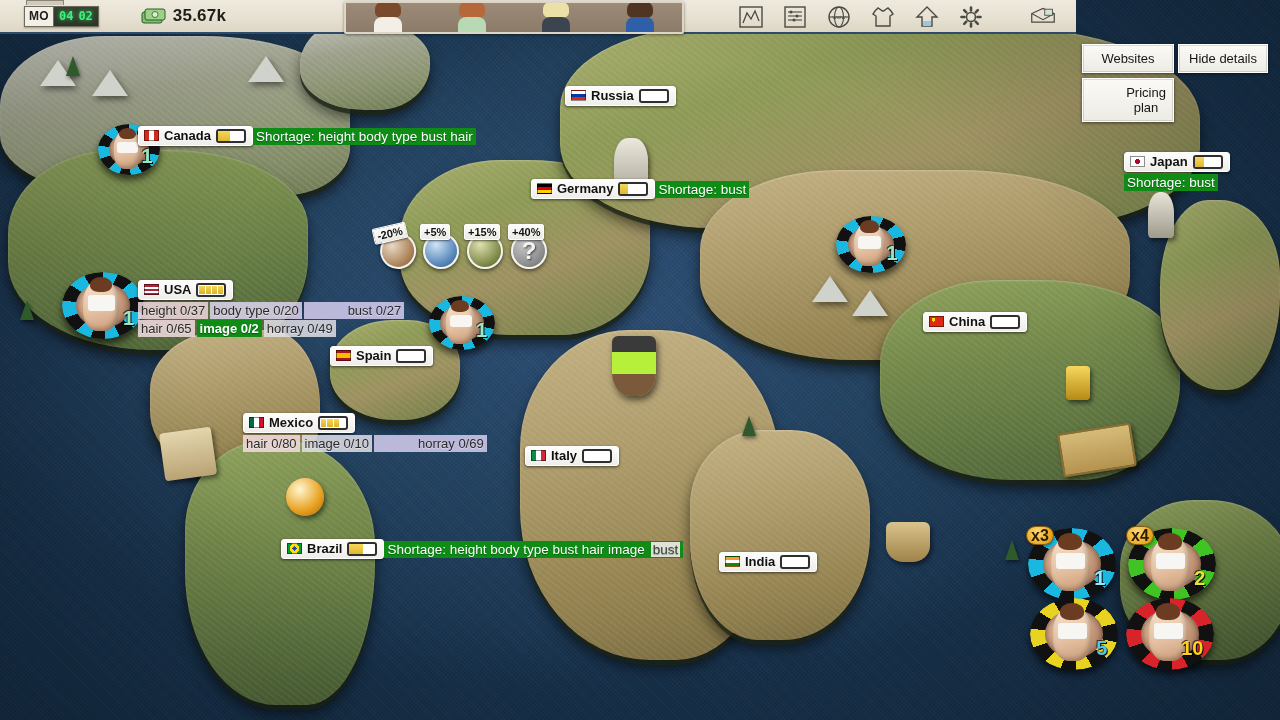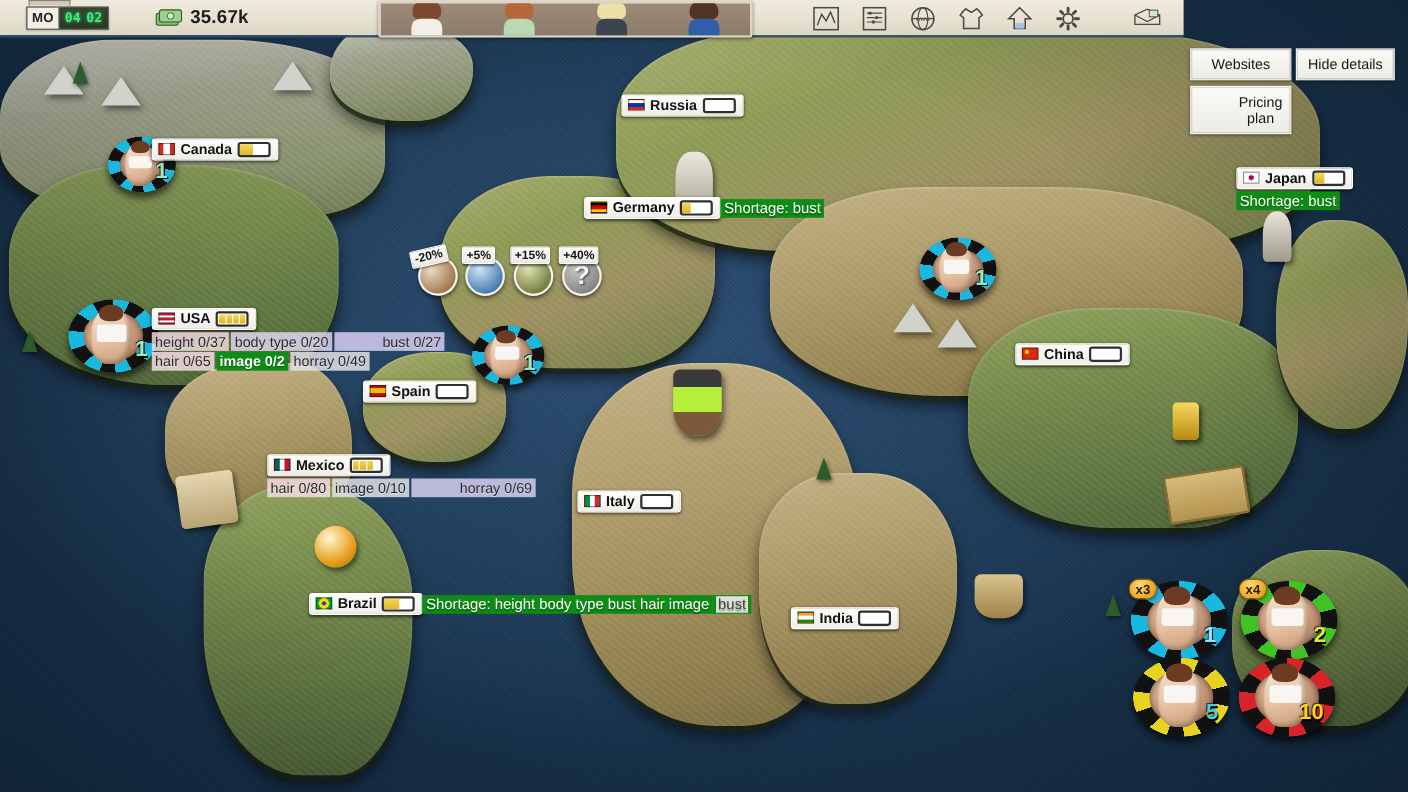--- a/index.html
+++ b/index.html
@@ -200,21 +200,21 @@
   }
   .chipfig::after {
     content: ""; position: absolute; left: 18%; top: -6%; width: 62%; height: 30%;
     background: #6b3b22; border-radius: 50% 50% 40% 40%;
   }
   .mult {
     position: absolute; left: -2px; top: -2px; z-index: 5;
     min-width: 26px; height: 19px; padding: 0 4px;
     background: radial-gradient(circle at 40% 30%, #ffd97a, #e8a61f 70%, #bf7f10 100%);
     border: 1px solid #8a5c08; border-radius: 10px;
-    color: #2c1d00; font-size: 12px; font-weight: bold;
+    color: #2c1d00; font-size: 16px; font-weight: bold;
     display: flex; align-items: center; justify-content: center;
     box-shadow: 0 1px 3px rgba(0,0,0,.5);
   }
 
   
   .mods { position: absolute; left: 376px; top: 224px; z-index: 26; display: flex; align-items: flex-start; }
   .mod { position: relative; width: 42px; height: 44px; margin-right: 2px; }
   .mod .ring {
     position: absolute; left: 3px; top: 9px; width: 36px; height: 36px; border-radius: 50%;
     border: 2px solid #f3f2ee; box-shadow: 0 2px 4px rgba(0,0,0,.55);
@@ -454,21 +454,21 @@
       </div>
     </div>
 
   <div id="country-layer">
       <div class="country" style="left: 138px; top: 126px;"><div class="cname">
           <span class="flag" style="background: linear-gradient(90deg, rgb(213, 43, 30) 0px, rgb(213, 43, 30) 28%, rgb(255, 255, 255) 28%, rgb(255, 255, 255) 72%, rgb(213, 43, 30) 72%, rgb(213, 43, 30) 100%);"></span>
           <span>Canada</span>
           <span class="pbar">
             <i style="width: 45%;"></i>
           </span>
-        </div></div>
+        </div><div class="shortage">Shortage: height body type bust hair</div></div>
       <div class="country" style="left: 138px; top: 280px;"><div class="cname">
           <span class="flag" style="background: repeating-linear-gradient(rgb(178, 34, 52) 0px, rgb(178, 34, 52) 2px, rgb(255, 255, 255) 2px, rgb(255, 255, 255) 4px);"></span>
           <span>USA</span>
           <span class="pbar seg">
             <u></u>
             <u></u>
             <u></u>
             <u></u>
           </span>
         </div><div class="statrows">

